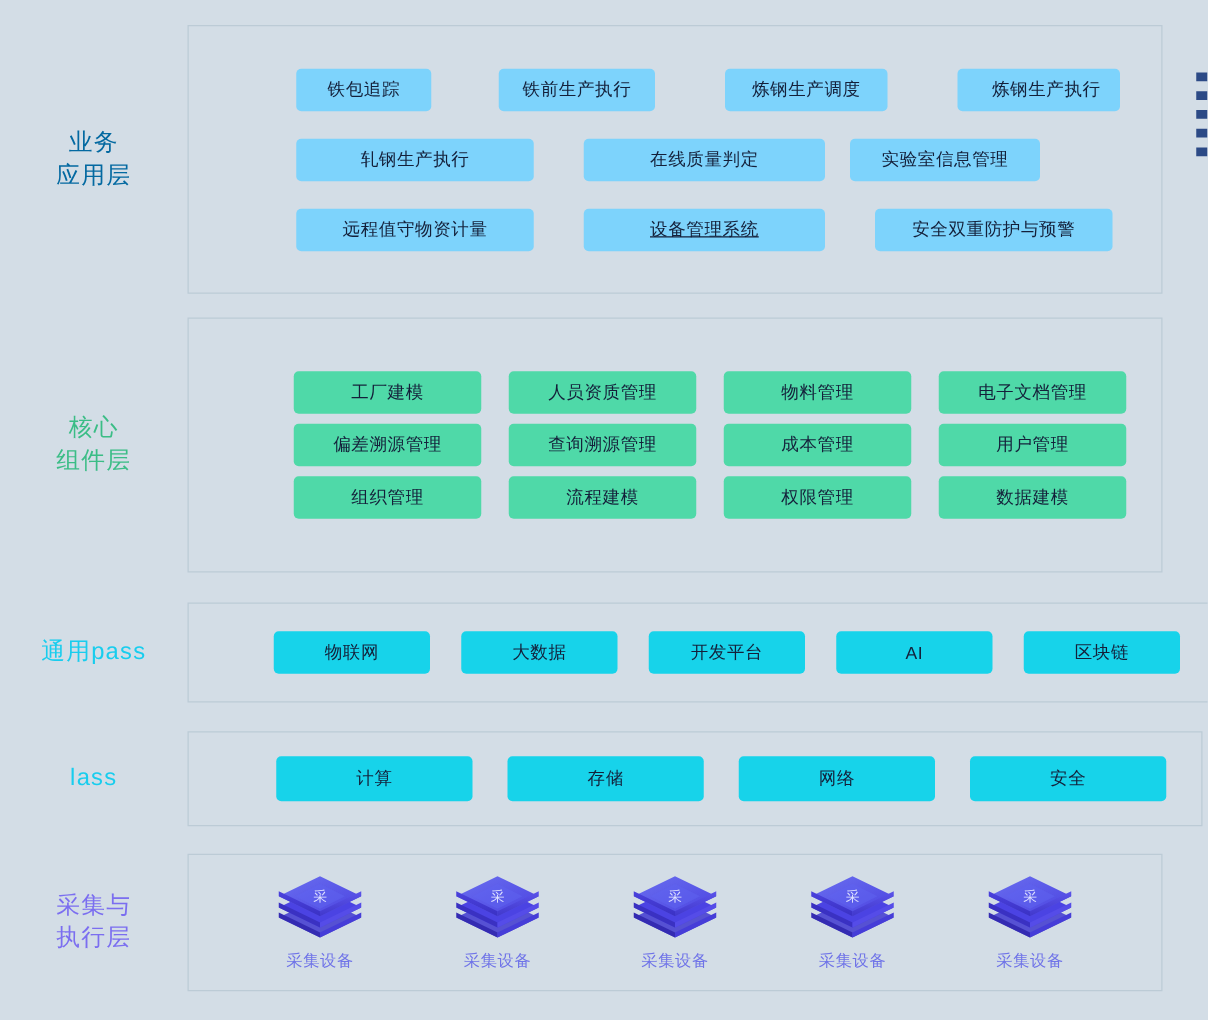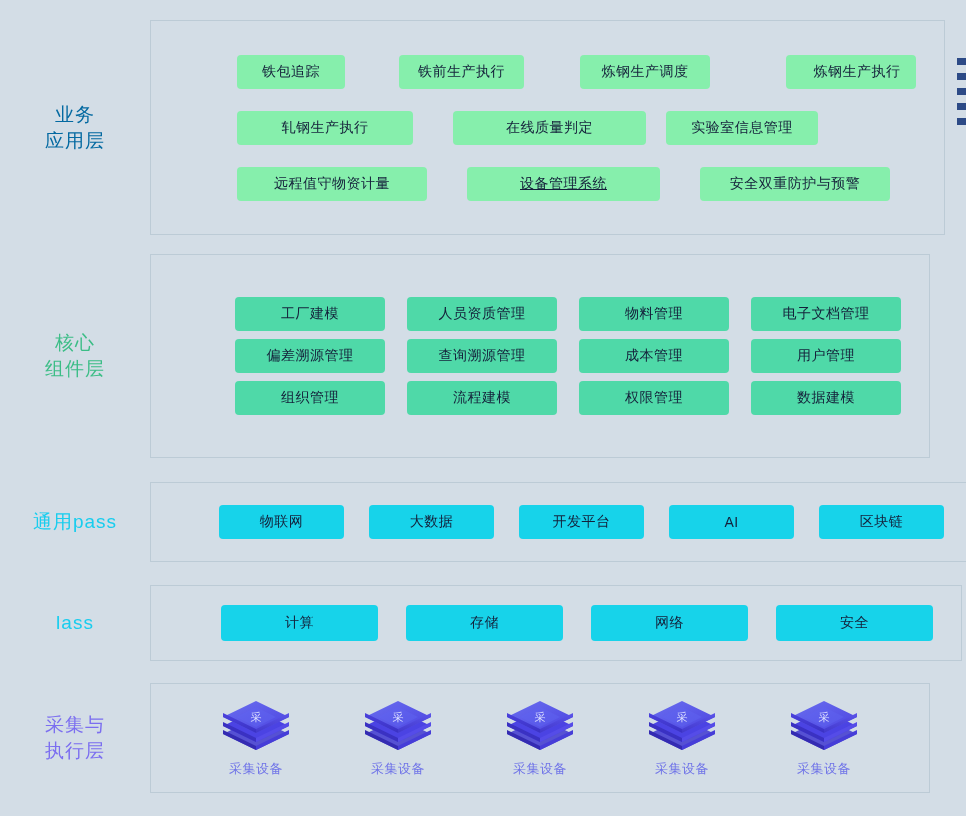--- a/index.html
+++ b/index.html
@@ -85,35 +85,35 @@
     display: flex;
     align-items: center;
     justify-content: center;
     font-size: 14px;
     letter-spacing: 0.5px;
     color: #14203a;
     height: 34px;
     white-space: nowrap;
     user-select: none;
   }
-  .chip-blue  { background: #86efac; }
+  .chip-blue  { background: #7dd3fc; }
   .chip-green { background: #4fd9a8; }
   .chip-cyan  { background: #17d3ea; }
 
   
   #layer-biz { top: 20px; height: 215px; }
   #layer-biz .panel { height: 215px; padding: 24px 28px; gap: 22px; }
   #layer-biz .btn-row { gap: 0; }
 
   #layer-biz .r1 .chip:nth-child(1) { width: 108px; margin-left: 58px; }
   #layer-biz .r1 .chip:nth-child(2) { width: 125px; margin-left: 54px; }
   #layer-biz .r1 .chip:nth-child(3) { width: 130px; margin-left: 56px; }
-  #layer-biz .r1 .chip:nth-child(4) { width: 130px; margin-left: 76px; padding-left: 12px; }
-
-  #layer-biz .r2 .chip:nth-child(1) { width: 176px; margin-left: 58px; }
+  #layer-biz .r1 .chip:nth-child(4) { width: 130px; margin-left: 56px; padding-left: 12px; }
+
+  #layer-biz .r2 .chip:nth-child(1) { width: 190px; margin-left: 58px; }
   #layer-biz .r2 .chip:nth-child(2) { width: 193px; margin-left: 40px; }
   #layer-biz .r2 .chip:nth-child(3) { width: 152px; margin-left: 20px; }
 
   #layer-biz .r3 .chip:nth-child(1) { width: 190px; margin-left: 58px; }
   #layer-biz .r3 .chip:nth-child(2) { width: 193px; margin-left: 40px; text-decoration: underline; }
   #layer-biz .r3 .chip:nth-child(3) { width: 190px; margin-left: 40px; }
 
   
   #layer-core { top: 254px; height: 204px; }
   #layer-core .panel { height: 204px; padding: 20px 28px; gap: 8px; }

